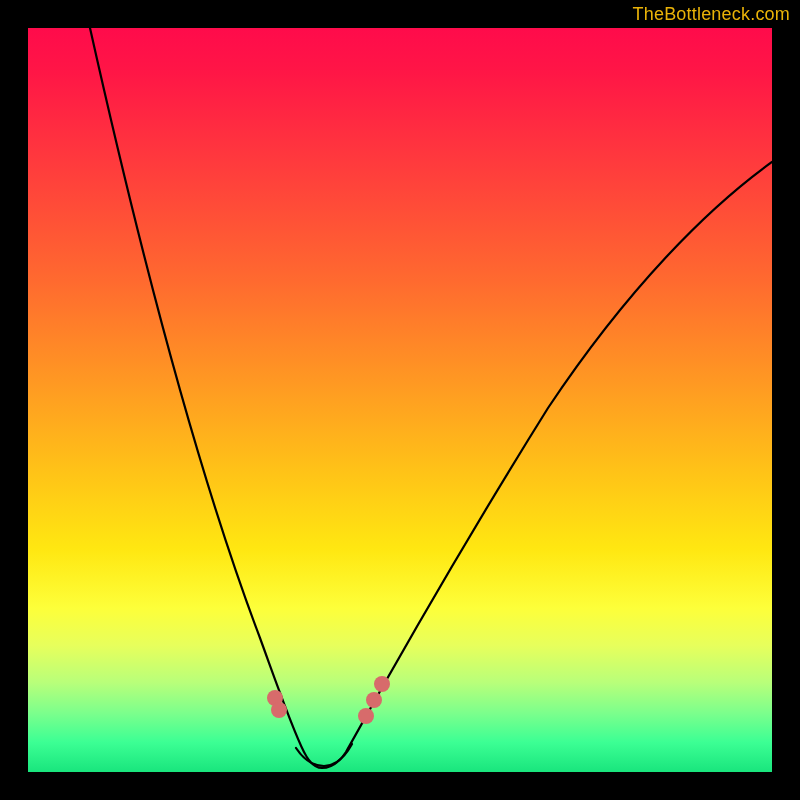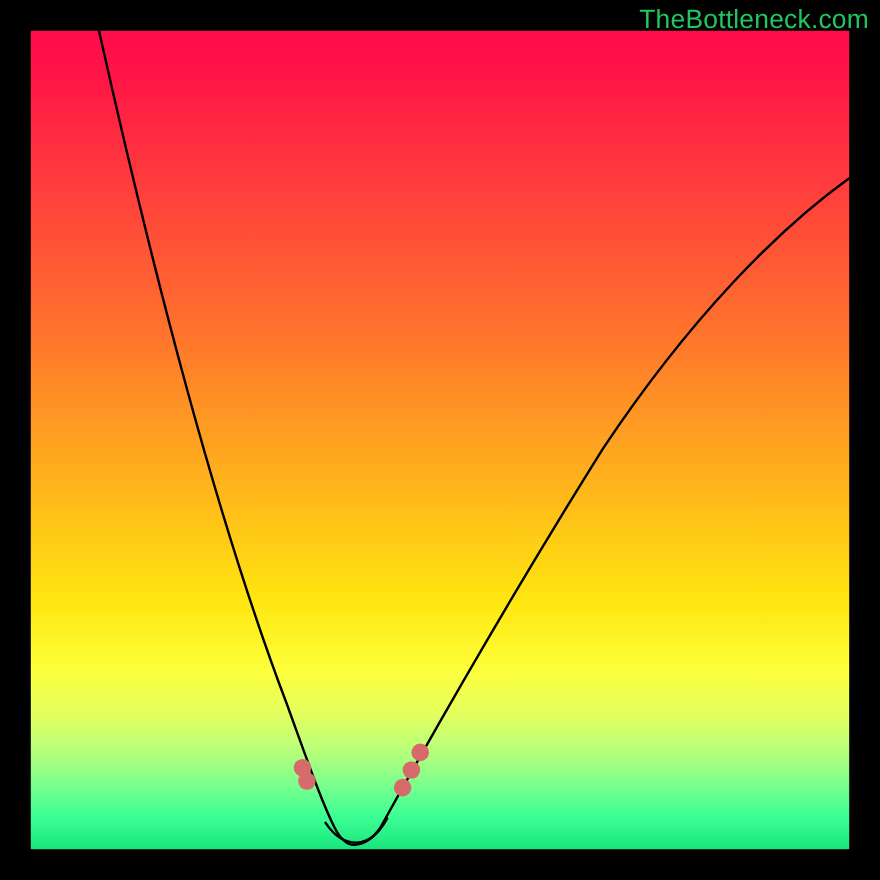--- a/index.html
+++ b/index.html
@@ -40,22 +40,22 @@
       #b8ff7a 88%,
       #7dff8c 92%,
       #3cff94 96%,
       #19e57d 100%
     );
   }
   .watermark {
     position: absolute;
     top: 4px;
     right: 10px;
-    color: #22c55e;
-    font-size: 24px;
+    color: #eab308;
+    font-size: 18px;
     font-weight: 400;
     letter-spacing: 0.2px;
     user-select: none;
     text-align: right;
   }
   svg.curve {
     position: absolute;
     top: 0;
     left: 0;
     width: 744px;

